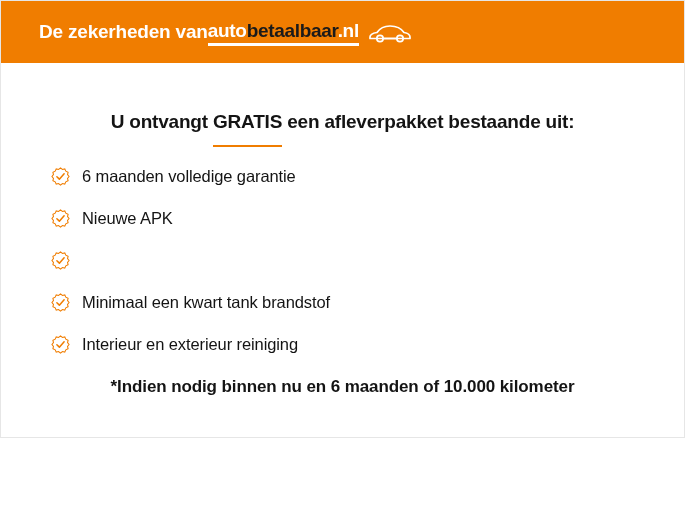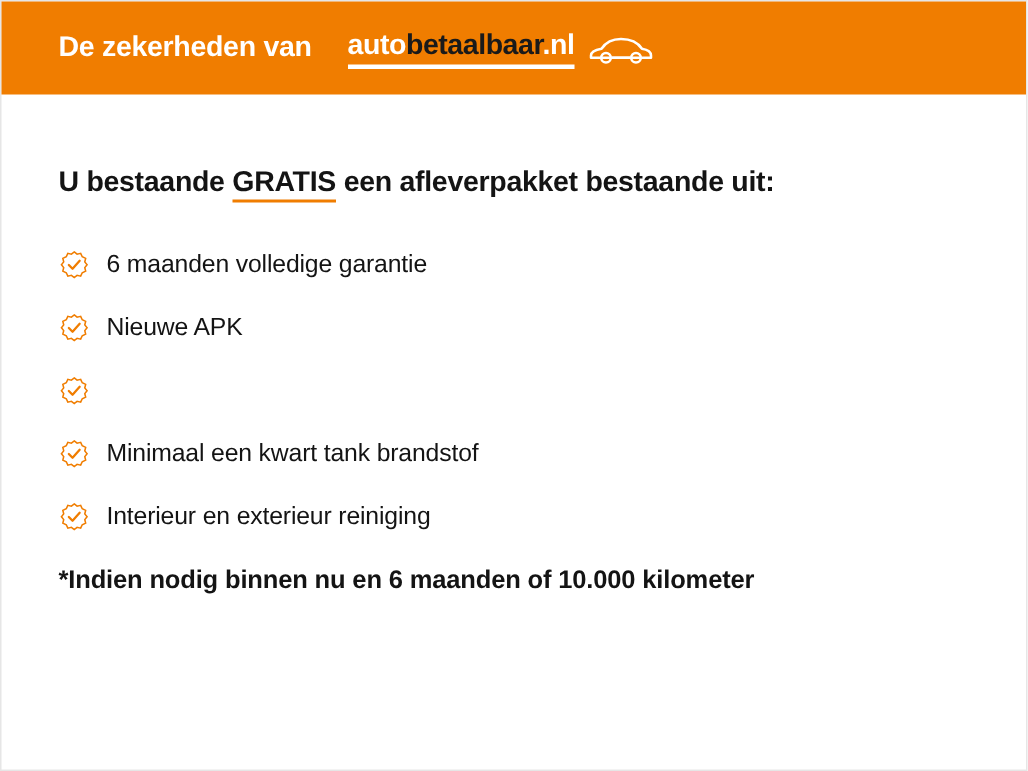--- a/index.html
+++ b/index.html
@@ -9,24 +9,25 @@
   body {
     width: 685px;
     height: 514px;
     background: #ffffff;
     font-family: "Liberation Sans", sans-serif;
     overflow: hidden;
   }
   .page {
     position: relative;
     width: 685px;
-    height: 514px;
+    height: 438px;
     box-sizing: border-box;
     border: 1px solid #e6e6e6;
     background: #ffffff;
+    text-align: center;
   }
 
   
   .banner {
     height: 62px;
     background: #f07d00;
     display: flex;
     align-items: center;
     padding: 0 0 0 38px;
     box-sizing: border-box;
@@ -34,21 +35,21 @@
   .banner-text {
     color: #ffffff;
     font-size: 19px;
     font-weight: bold;
     letter-spacing: -0.2px;
     white-space: nowrap;
   }
   .logo-wrap {
     display: inline-flex;
     align-items: center;
-    margin-left: 24px;
+    margin-left: 0;
     position: relative;
     top: 1px;
   }
   .logo-text {
     color: #ffffff;
     font-size: 19px;
     font-weight: bold;
     letter-spacing: -0.3px;
     border-bottom: 3px solid #ffffff;
     padding-bottom: 1px;
@@ -70,26 +71,26 @@
   .headline {
     font-size: 19px;
     font-weight: bold;
     color: #141414;
     letter-spacing: -0.2px;
     margin: 0 0 34px 0;
     white-space: nowrap;
   }
   .headline .underlined {
     border-bottom: 2px solid #f07d00;
-    padding-bottom: 1px;
+    padding-bottom: 13px;
   }
 
   ul.benefits {
     list-style: none;
-    margin: 1px;
+    margin: 12px;
     padding: 0;
   }
   ul.benefits li {
     display: flex;
     align-items: center;
     margin-bottom: 23px;
   }
   .check-badge {
     flex: 0 0 auto;
     width: 19px;
@@ -127,21 +128,21 @@
           <circle cx="12" cy="15.5" r="3.2" fill="none" stroke="#ffffff" stroke-width="1.7"></circle>
           <circle cx="32" cy="15.5" r="3.2" fill="none" stroke="#ffffff" stroke-width="1.7"></circle>
           <line x1="16" y1="15.5" x2="28" y2="15.5" stroke="#ffffff" stroke-width="1.7"></line>
         </svg>
       </span>
     </span>
   </div>
 
   <div class="content">
 
-    <div class="headline"><span>U bestaande </span><span class="underlined">GRATIS</span><span> een afleverpakket bestaande uit:</span></div>
+    <div class="headline"><span>U ontvangt </span><span class="underlined">GRATIS</span><span> een afleverpakket bestaande uit:</span></div>
 
     <ul class="benefits">
 
       <li>
         <span class="check-badge">
           <svg width="19" height="19" viewBox="0 0 20 20" aria-hidden="true">
             <path d="M10 1 L12 2.6 L14.5 2 L15.6 4.4 L18 5.5 L17.4 8 L19 10 L17.4 12 L18 14.5 L15.6 15.6 L14.5 18 L12 17.4 L10 19 L8 17.4 L5.5 18 L4.4 15.6 L2 14.5 L2.6 12 L1 10 L2.6 8 L2 5.5 L4.4 4.4 L5.5 2 L8 2.6 Z" fill="none" stroke="#f07d00" stroke-width="1.1"></path>
             <polyline points="6.2,10.2 8.8,12.8 13.8,7.2" fill="none" stroke="#f07d00" stroke-width="1.6" stroke-linecap="round" stroke-linejoin="round"></polyline>
           </svg>
         </span>

